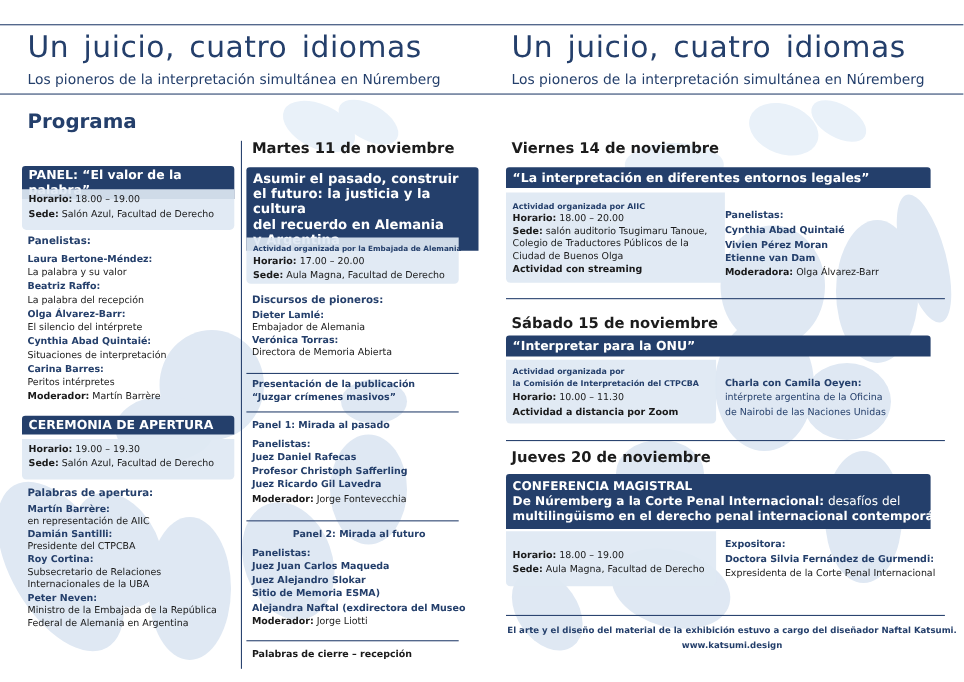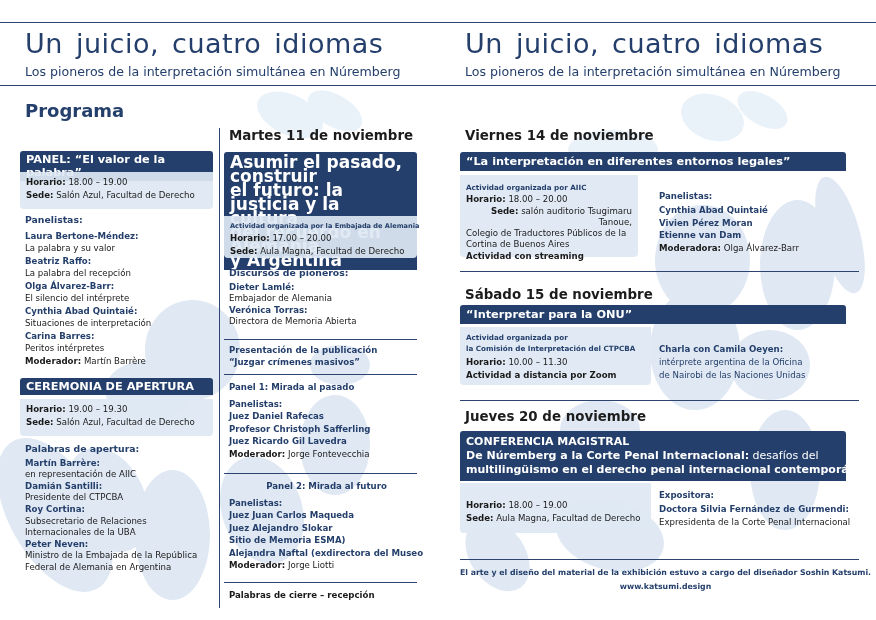--- a/index.html
+++ b/index.html
@@ -104,21 +104,21 @@
       <div>Presidente del CTPCBA</div>
       <div class="blue">Roy Cortina:</div>
       <div>Subsecretario de Relaciones Internacionales de la UBA</div>
       <div class="blue">Peter Neven:</div>
       <div>Ministro de la Embajada de la República Federal de Alemania en Argentina</div>
     </div>
 
     <div class="vrule" style="left:219px;top:128px;height:480px;"></div>
 
     <div class="day" style="left:229px;top:128px;">Martes 11 de noviembre</div>
-    <div class="bar" style="left:224px;top:152px;width:193px;font-size:17px;padding:3px 6px 3px 6px;line-height:14px;">
+    <div class="bar" style="left:224px;top:152px;width:211px;font-size:12px;padding:3px 6px 3px 6px;line-height:14px;">
       <div>Asumir el pasado, construir</div>
       <div>el futuro: la justicia y la cultura</div>
       <div>del recuerdo en Alemania</div>
       <div>y Argentina</div>
     </div>
     <div class="infobox" style="left:224px;top:216px;width:193px;height:42px;padding-top:5px;">
       <div class="org nw" style="font-size:6.6px;">Actividad organizada por la Embajada de Alemania</div>
       <div><span class="k">Horario:</span> <span>17.00 – 20.00</span></div>
       <div><span class="k">Sede:</span> <span>Aula Magna, Facultad de Derecho</span></div>
     </div>
@@ -151,26 +151,26 @@
       <div class="blue">Juez Alejandro Slokar</div>
       <div class="blue">Sitio de Memoria ESMA)</div>
       <div class="blue nw">Alejandra Naftal (exdirectora del Museo</div>
       <div><span class="k">Moderador:</span> <span>Jorge Liotti</span></div>
     </div>
     <div class="rule" style="left:224px;top:582px;width:193px;"></div>
     <div class="block k" style="left:229px;top:589px;width:190px;">Palabras de cierre – recepción</div>
 
     <div class="day" style="left:465px;top:128px;">Viernes 14 de noviembre</div>
     <div class="bar" style="left:460px;top:152px;width:386px;font-size:11.3px;padding:3px 6px;">“La interpretación en diferentes entornos legales”</div>
-    <div class="infobox" style="left:460px;top:175px;width:178px;height:82px;padding-top:7px;">
+    <div class="infobox" style="left:460px;top:175px;width:199px;height:82px;padding-top:7px;">
       <div class="org">Actividad organizada por AIIC</div>
       <div><span class="k">Horario:</span> <span>18.00 – 20.00</span></div>
-      <div style="line-height:11px;text-align:right;"><span class="k">Sede:</span> <span>salón auditorio Tsugimaru Tanoue,</span></div>
+      <div style="line-height:11px;"><span class="k">Sede:</span> <span>salón auditorio Tsugimaru Tanoue,</span></div>
       <div style="line-height:11px;">Colegio de Traductores Públicos de la</div>
-      <div style="line-height:11px;">Cortina de Buenos Aires</div>
+      <div style="line-height:11px;">Ciudad de Buenos Olga</div>
       <div class="k">Actividad con streaming</div>
     </div>
     <div class="block" style="left:659px;top:190px;width:200px;line-height:12.8px;">
       <div class="blue" style="margin-bottom:1px;">Panelistas:</div>
       <div class="blue">Cynthia Abad Quintaié</div>
       <div class="blue">Vivien Pérez Moran</div>
       <div class="blue">Etienne van Dam</div>
       <div><span class="k">Moderadora:</span> <span>Olga Álvarez-Barr</span></div>
     </div>
     <div class="rule" style="left:460px;top:271px;width:399px;"></div>
@@ -201,17 +201,17 @@
       <div><span class="k">Sede:</span> <span>Aula Magna, Facultad de Derecho</span></div>
     </div>
     <div class="block" style="left:659px;top:489px;width:210px;line-height:12.8px;">
       <div class="blue" style="margin-bottom:1px;">Expositora:</div>
       <div class="blue nw">Doctora Silvia Fernández de Gurmendi:</div>
       <div class="nw">Expresidenta de la Corte Penal Internacional</div>
     </div>
     <div class="rule" style="left:460px;top:559px;width:399px;"></div>
 
     <div class="credits" style="left:455px;top:566px;width:421px;">
-      <div class="nw">El arte y el diseño del material de la exhibición estuvo a cargo del diseñador Soshin Katsumi.</div>
+      <div class="nw">El arte y el diseño del material de la exhibición estuvo a cargo del diseñador Naftal Katsumi.</div>
       <div>www.katsumi.design</div>
     </div>
   </div>
 </div>
 
 </body></html>

